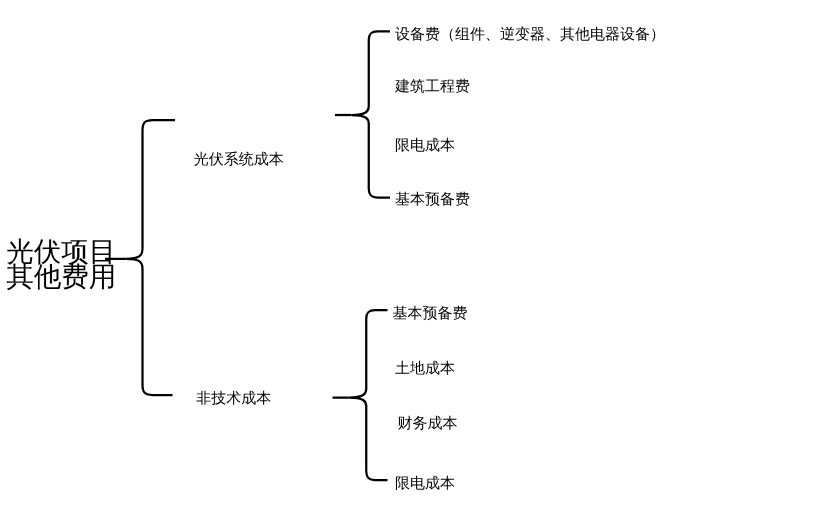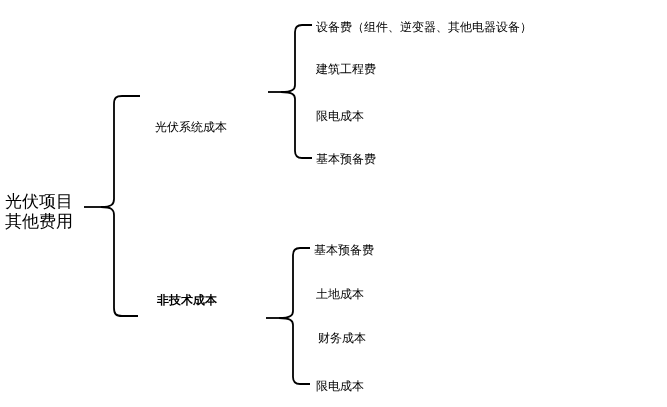--- a/index.html
+++ b/index.html
@@ -21,21 +21,21 @@
     top: 0;
   }
   .lbl {
     position: absolute;
     color: #000000;
     font-size: 12px;
     line-height: 22px;
     white-space: nowrap;
   }
   .root-lbl {
-    font-size: 17px;
+    font-size: 22px;
     line-height: 20px;
   }
 </style>
 </head>
 <body>
 
 <div class="canvas">
 
   <svg class="lines" width="667" height="407" viewBox="0 0 667 407">
 
@@ -61,21 +61,21 @@
              L293,377 C293,382 295,384 300,384 L310,384" stroke="#000" stroke-width="1.8" fill="none"></path>
   </svg>
 
   <div class="lbl root-lbl" style="left:5px; top:192px;">
     <div>光伏项目</div>
     <div>其他费用</div>
   </div>
 
   <div class="lbl" style="left:155px; top:84px;margin-top:32px;">光伏系统成本</div>
 
-  <div class="lbl" style="left:157px; top:289px;font-weight:bold;">非技术成本</div>
+  <div class="lbl" style="left:157px; top:307px;">非技术成本</div>
 
   <div class="lbl" style="left:316px; top:16px;">设备费（组件、逆变器、其他电器设备）</div>
   <div class="lbl" style="left:316px; top:58px;">建筑工程费</div>
   <div class="lbl" style="left:316px; top:105px;">限电成本</div>
   <div class="lbl" style="left:316px; top:148px;text-align:right;">基本预备费</div>
 
   <div class="lbl" style="left:314px; top:239px;">基本预备费</div>
   <div class="lbl" style="left:316px; top:283px;">土地成本</div>
   <div class="lbl" style="left:318px; top:327px;text-align:center;">财务成本</div>
   <div class="lbl" style="left:316px; top:375px;">限电成本</div>

